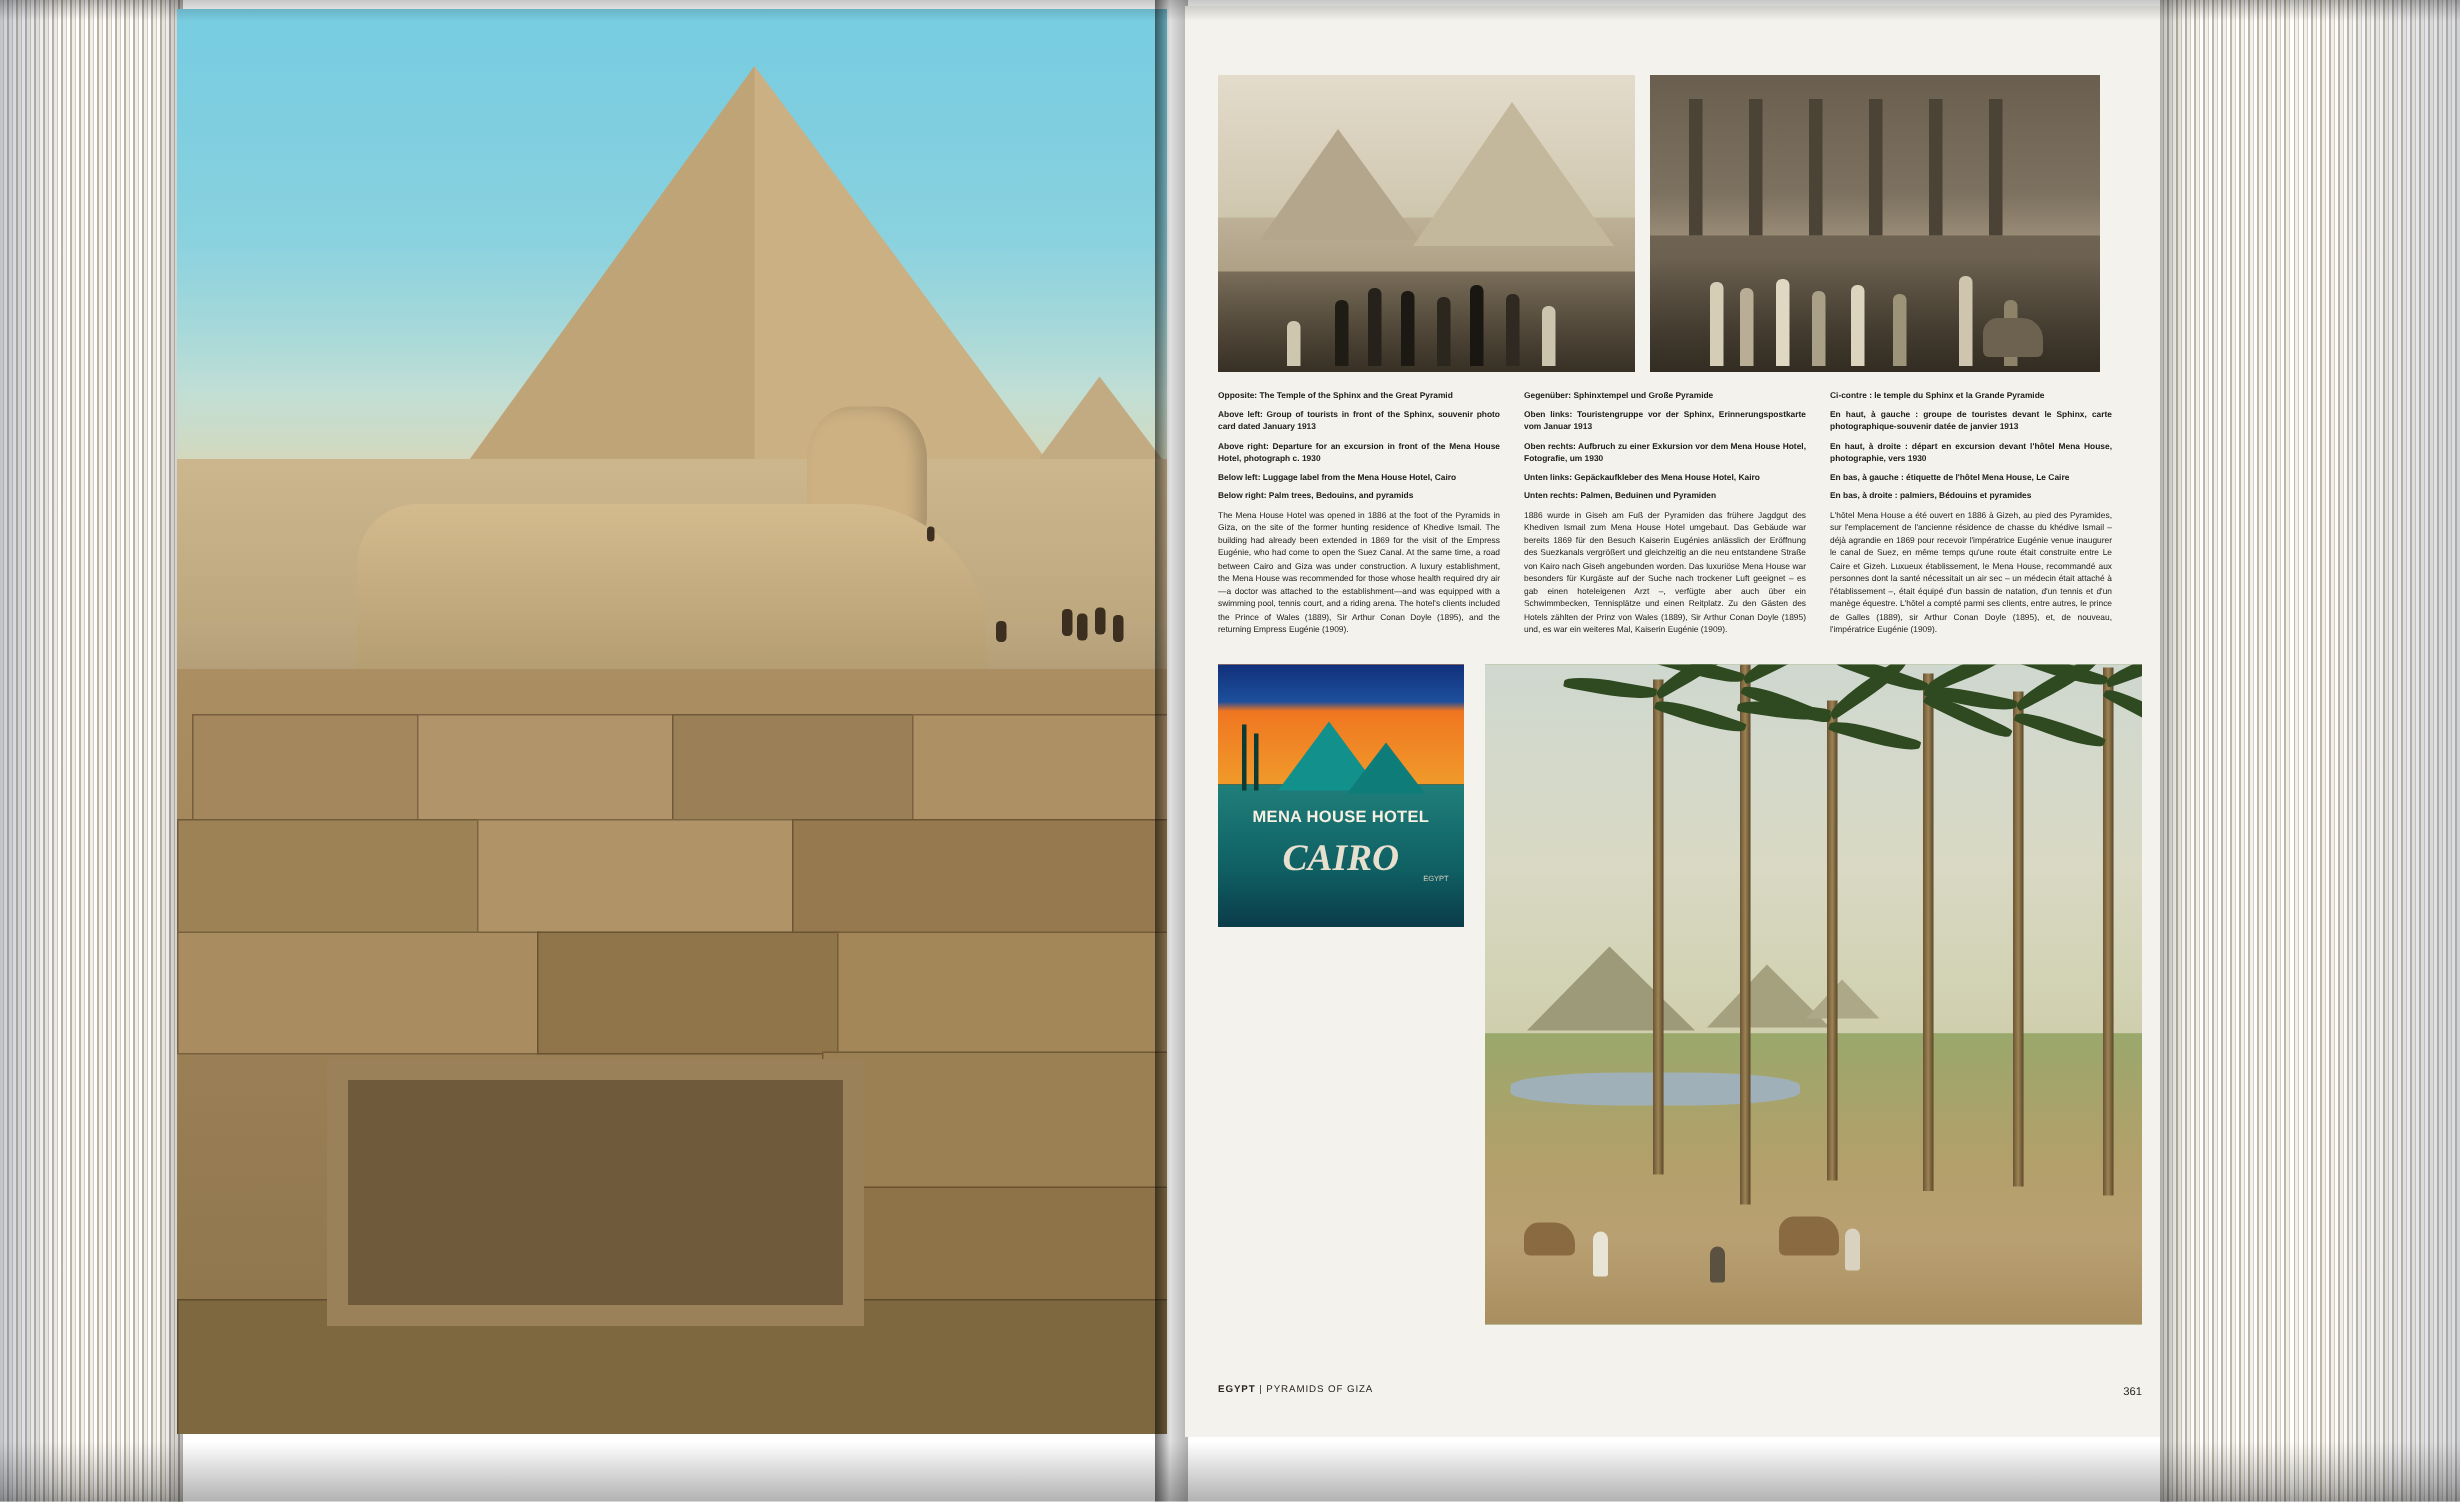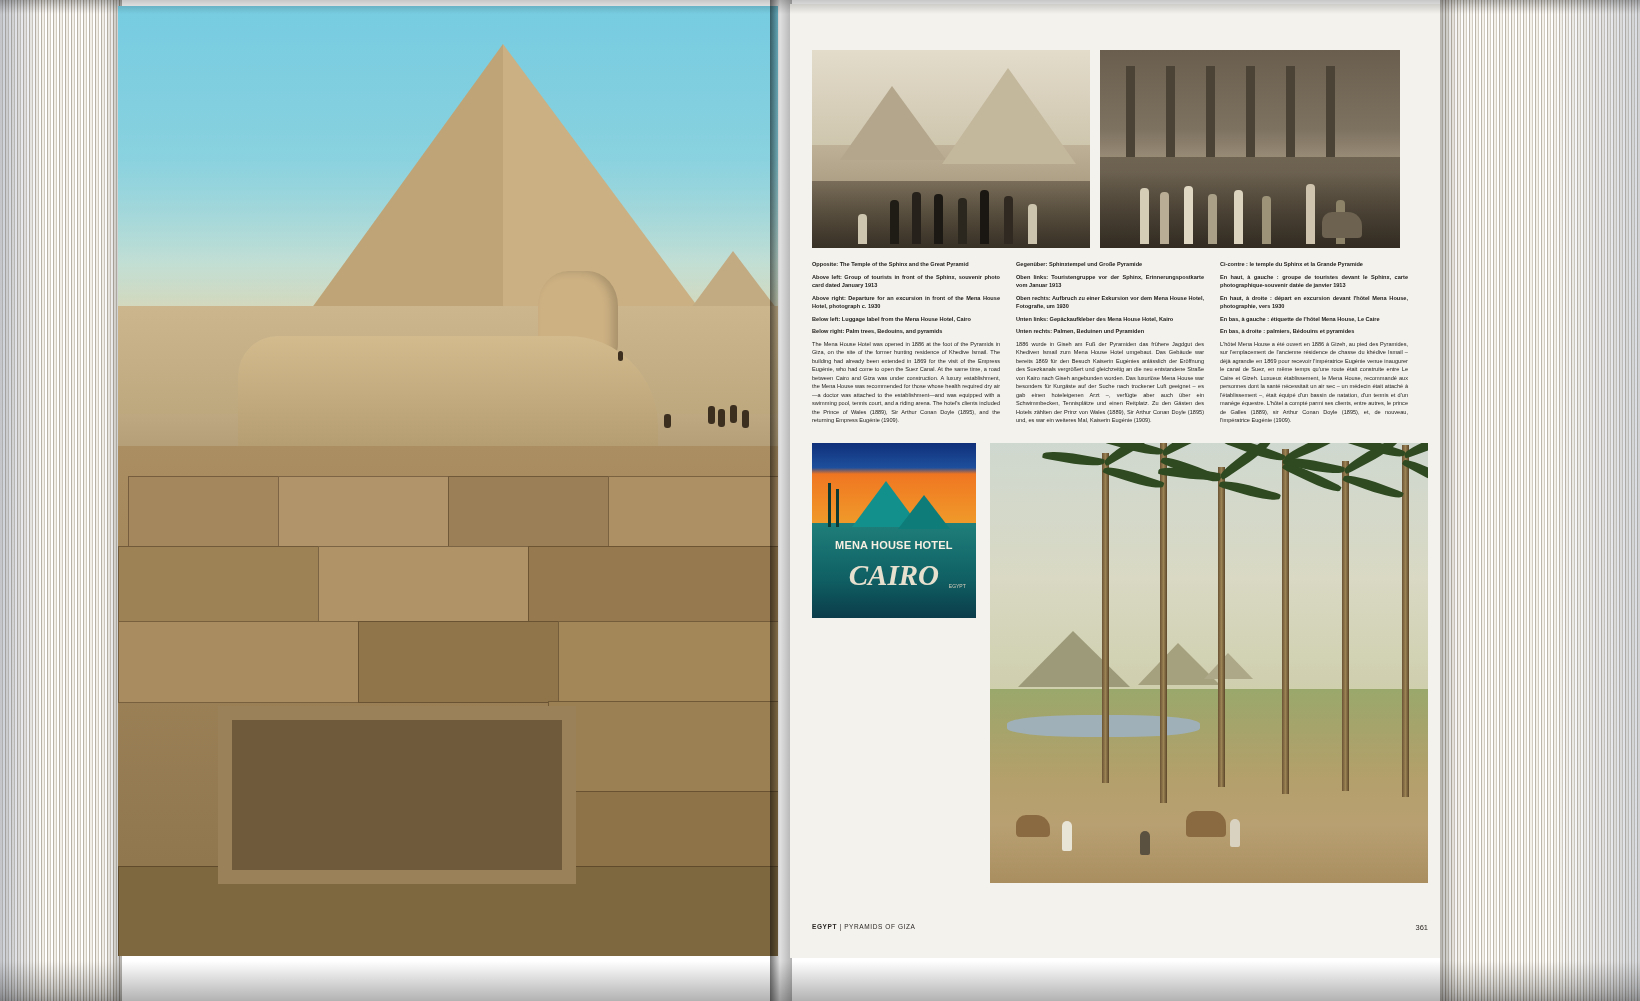--- a/index.html
+++ b/index.html
@@ -80,21 +80,21 @@
   .capcol .lead{font-weight:bold;}
 
   .lower{display:flex;gap:14px;margin-top:14px;}
   .poster{width:170px;height:175px;position:relative;overflow:hidden;background:#0d0d0d;}
   .poster .sky{position:absolute;left:0;top:0;right:0;height:46%;background:linear-gradient(180deg,#e8571f 0%,#f07a22 45%,#f09a2a 100%);}
   .poster .night{position:absolute;left:0;top:0;right:0;height:18%;background:linear-gradient(180deg,#11307a,#1d4f9c 80%,rgba(29,79,156,0));}
   .poster .sea{position:absolute;left:0;top:46%;right:0;bottom:0;background:linear-gradient(180deg,#1f7f7a,#0f5f63 60%,#0b3c49);}
   .poster .pyr{position:absolute;width:0;height:0;border-left:34px solid transparent;border-right:34px solid transparent;border-bottom:46px solid #12908c;}
   .poster .palm{position:absolute;width:3px;height:44px;background:#0d3b33;}
   .poster .txt1{position:absolute;left:0;right:0;top:96px;text-align:center;color:#f6efe2;font-size:11px;font-weight:bold;letter-spacing:.2px;}
-  .poster .txt2{position:absolute;left:0;right:0;top:116px;text-align:center;color:#e8e0cf;font-size:29px;font-weight:bold;font-style:italic;font-family:"Liberation Serif",serif;}
+  .poster .txt2{position:absolute;left:0;right:0;top:116px;text-align:center;color:#e8e0cf;font-size:25px;font-weight:bold;font-style:italic;font-family:"Liberation Serif",serif;}
   .poster .txt3{position:absolute;right:10px;top:140px;color:#d8cfbd;font-size:5px;}
 
   .palmphoto{position:relative;width:455px;height:440px;overflow:hidden;background:#8aa06a;}
   .pp-sky{position:absolute;left:0;top:0;right:0;height:56%;background:linear-gradient(180deg,#cfd8cf 0%,#d9d9c4 55%,#cfcfae 100%);}
   .pp-ground{position:absolute;left:0;top:56%;right:0;bottom:0;background:linear-gradient(180deg,#9aa86c 0%,#b2a06a 42%,#b9a072 70%,#a98f60 100%);}
   .pp-water{position:absolute;left:4%;top:62%;width:44%;height:5%;background:#9fb0b8;border-radius:40%;}
   .pp-pyr{position:absolute;width:0;height:0;}
   .pp-trunk{position:absolute;width:7px;background:linear-gradient(90deg,#6a5334,#9c8354,#5b4629);}
   .frond{position:absolute;width:62px;height:10px;background:#2f4a21;border-radius:60% 10% 60% 10%;transform-origin:0 50%;}
   .camel{position:absolute;width:34px;height:22px;background:#8a6a41;border-radius:10px 14px 4px 4px;}

